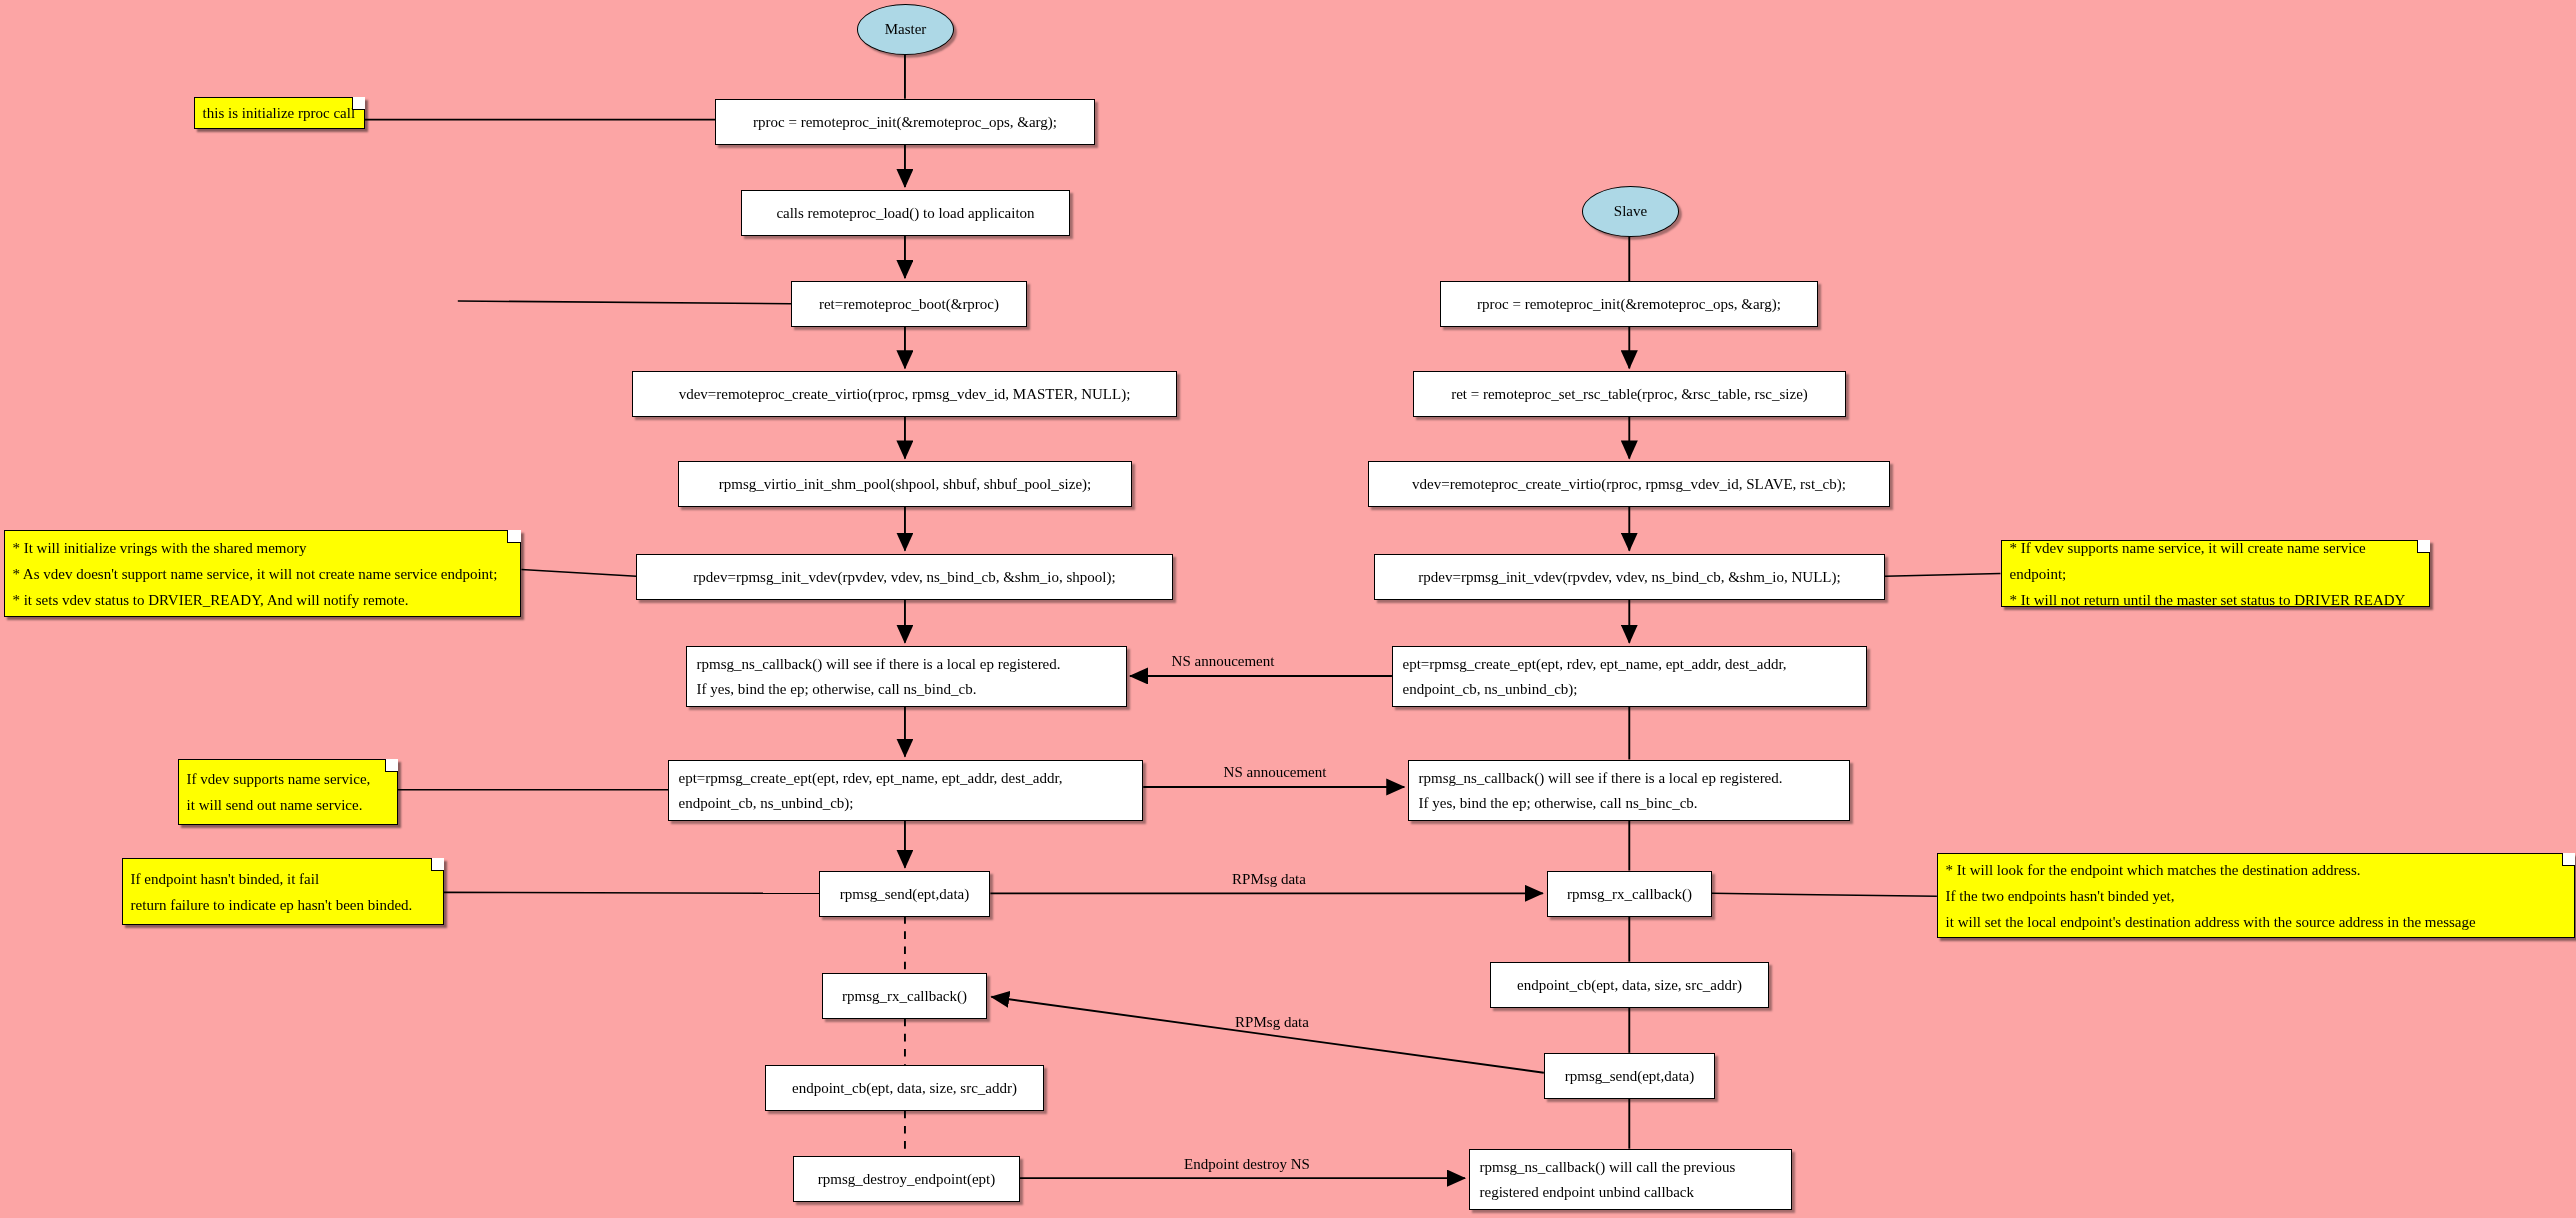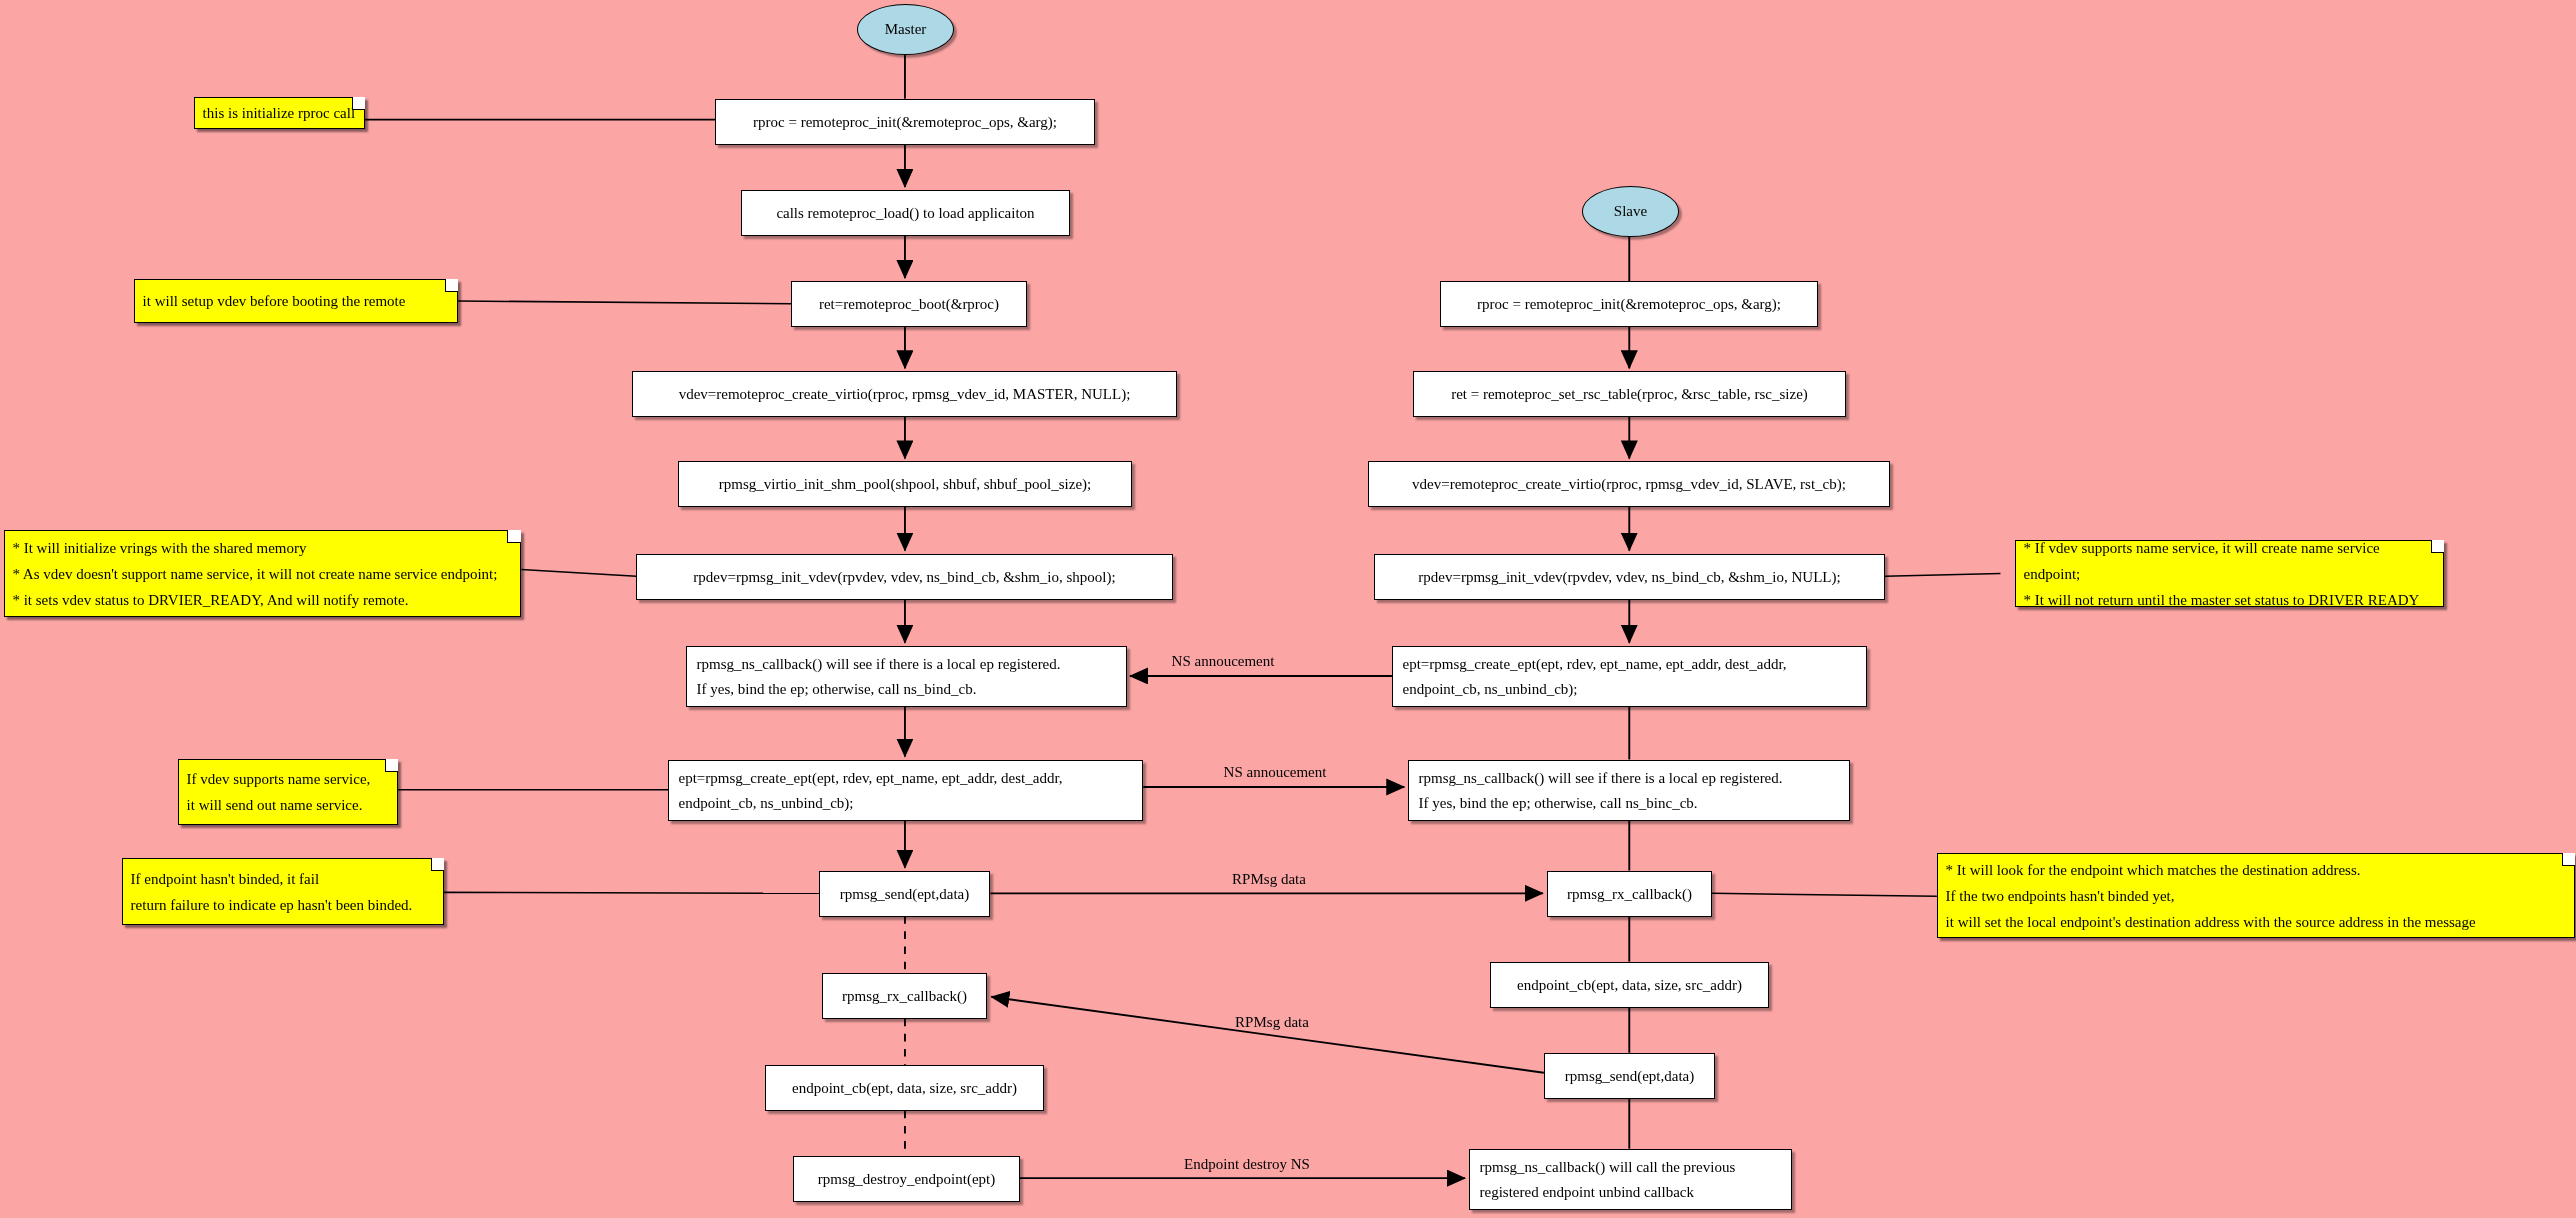--- a/index.html
+++ b/index.html
@@ -49,21 +49,21 @@
   #s7{left:1547px;top:871px;width:165px;height:46px;}
   #s8{left:1490px;top:962px;width:279px;height:46px;}
   #s9{left:1544px;top:1053px;width:171px;height:46px;}
   #s10{left:1469px;top:1149px;width:323px;height:61px;}
   
   #y1{left:194px;top:97px;width:171px;height:32px;}
   #y2{left:134px;top:279px;width:324px;height:44px;}
   #y3{left:3.8px;top:530px;width:517px;height:87px;}
   #y4{left:178px;top:759px;width:220px;height:66px;}
   #y5{left:122px;top:858px;width:322px;height:67px;}
-  #y6{left:2001px;top:540px;width:429px;height:67px;margin-left:14px;}
+  #y6{left:2001px;top:540px;width:429px;height:67px;}
   #y7{left:1937px;top:853px;width:638px;height:85px;}
   
   #lbl-ns1{left:1223px;top:670px;}
   #lbl-ns2{left:1275px;top:781px;}
   #lbl-data1{left:1269px;top:888px;}
   #lbl-data2{left:1272px;top:1031px;}
   #lbl-destroy{left:1247px;top:1173px;}
 </style>
 </head>
 <body>
@@ -144,21 +144,20 @@
 endpoint_cb, ns_unbind_cb);</div>
   <div class="node multi" id="s6">rpmsg_ns_callback() will see if there is a local ep registered.
 If yes, bind the ep; otherwise, call ns_binc_cb.</div>
   <div class="node" id="s7">rpmsg_rx_callback()</div>
   <div class="node" id="s8">endpoint_cb(ept, data, size, src_addr)</div>
   <div class="node" id="s9">rpmsg_send(ept,data)</div>
   <div class="node multi" id="s10">rpmsg_ns_callback() will call the previous
 registered endpoint unbind callback</div>
 
   <div class="note" id="y1">this is initialize rproc call</div>
-  <div class="note" id="y2">it will setup vdev before booting the remote</div>
   <div class="note" id="y3">* It will initialize vrings with the shared memory
 * As vdev doesn't support name service, it will not create name service endpoint;
 * it sets vdev status to DRVIER_READY, And will notify remote.</div>
   <div class="note" id="y4">If vdev supports name service,
 it will send out name service.</div>
   <div class="note" id="y5">If endpoint hasn't binded, it fail
 return failure to indicate ep hasn't been binded.</div>
   <div class="note" id="y6">* If vdev supports name service, it will create name service endpoint;
 * It will not return until the master set status to DRIVER READY</div>
   <div class="note" id="y7">* It will look for the endpoint which matches the destination address.

